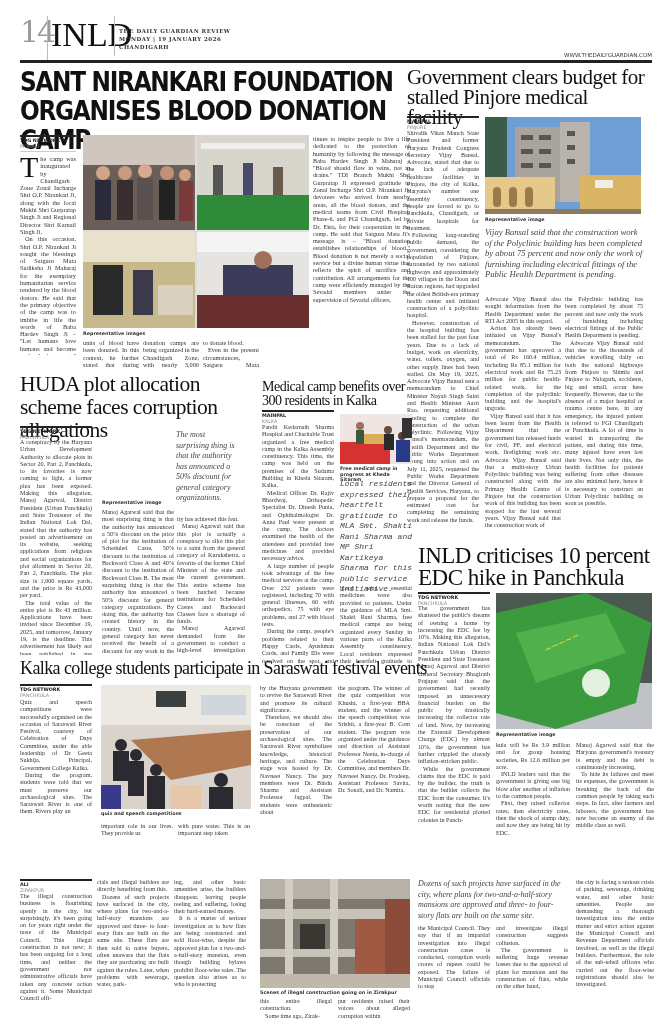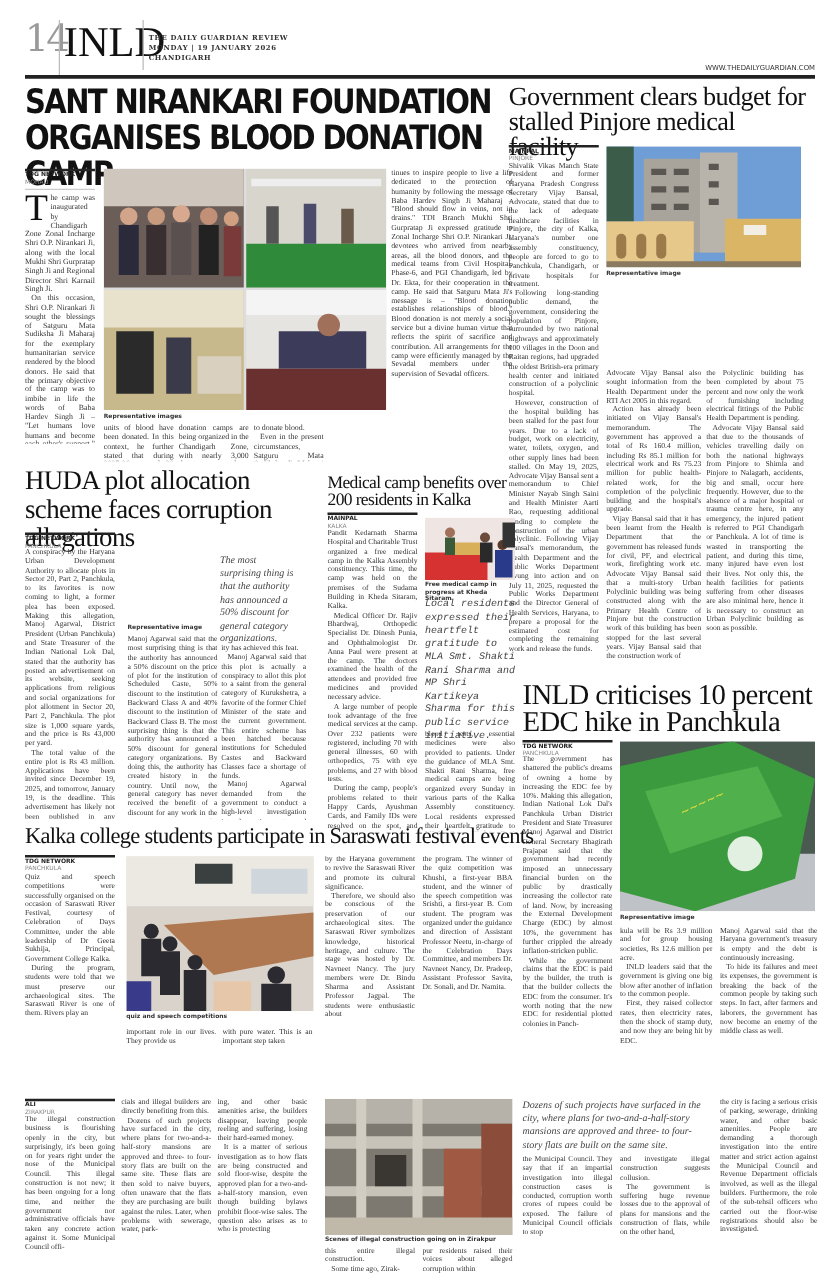--- a/index.html
+++ b/index.html
@@ -136,20 +136,21 @@
       <rect x="8" y="70" width="8" height="20" rx="4" fill="#9c7a4a"></rect>
         <rect x="24" y="70" width="8" height="20" rx="4" fill="#9c7a4a"></rect>
         <rect x="40" y="70" width="8" height="20" rx="4" fill="#9c7a4a"></rect>
       <rect x="95" y="58" width="61" height="39" fill="#d9b565"></rect>
       <rect x="110" y="63" width="18" height="8" fill="#f2eee6"></rect>
       <rect x="0" y="0" width="22" height="60" fill="#2d4b25" opacity="0.8"></rect>
       <rect x="0" y="92" width="156" height="5" fill="#8a7a60"></rect>
     </svg>
   </div>
   <div class="abs caption" style="left:78px; top:150px;">Representative image</div>
+  <div class="abs pull" style="left:78px; top:160px; width:158px; font-size:8.6px; line-height:10.5px;">Vijay Bansal said that the construction work of the Polyclinic building has been completed by about 75 percent and now only the work of furnishing including electrical fittings of the Public Health Department is pending.</div>
   <div class="abs body-text" style="left:78px; top:229px; width:76px; height:255px; font-size:6.1px;">
     <p>Advocate Vijay Bansal also sought information from the Health Department under the RTI Act 2005 in this regard.</p>
     <p>Action has already been initiated on Vijay Bansal's memorandum. The government has approved a total of Rs 160.4 million, including Rs 85.1 million for electrical work and Rs 75.23 million for public health-related work, for the completion of the polyclinic building and the hospital's upgrade.</p>
     <p>Vijay Bansal said that it has been learnt from the Health Department that the government has released funds for civil, PF, and electrical work, firefighting work etc. Advocate Vijay Bansal said that a multi-story Urban Polyclinic building was being constructed along with the Primary Health Centre of Pinjore but the construction work of this building has been stopped for the last several years. Vijay Bansal said that the construction work of</p>
   </div>
   <div class="abs body-text" style="left:158px; top:229px; width:78px; height:255px; font-size:6.1px;">
     <p>the Polyclinic building has been completed by about 75 percent and now only the work of furnishing including electrical fittings of the Public Health Department is pending.</p>
     <p>Advocate Vijay Bansal said that due to the thousands of vehicles travelling daily on both the national highways from Pinjore to Shimla and Pinjore to Nalagarh, accidents, big and small, occur here frequently. However, due to the absence of a major hospital or trauma centre here, in any emergency, the injured patient is referred to PGI Chandigarh or Panchkula. A lot of time is wasted in transporting the patient, and during this time, many injured have even lost their lives. Not only this, the health facilities for patients suffering from other diseases are also minimal here, hence it is necessary to construct an Urban Polyclinic building as soon as possible.</p>
   </div>
 </div>
@@ -158,33 +159,33 @@
   <div class="headline-serif" style="font-size:21.5px; line-height:23px; width:230px;">HUDA plot allocation scheme faces corruption allegations</div>
   <div class="abs byline" style="left:0; top:53px; width:72px;">
     <span>TDG NETWORK</span>
     <span class="loc">PANCHKULA</span>
   </div>
   <div class="abs body-text" style="left:0; top:66px; width:72px; height:216px; font-size:6.1px;">
     <p>A conspiracy by the Haryana Urban Development Authority to allocate plots in Sector 20, Part 2, Panchkula, to its favorites is now coming to light, a former plea has been exposed. Making this allegation, Manoj Agarwal, District President (Urban Panchkula) and State Treasurer of the Indian National Lok Dal, stated that the authority has posted an advertisement on its website, seeking applications from religious and social organizations for plot allotment in Sector 20, Part 2, Panchkula. The plot size is 1,000 square yards, and the price is Rs 43,000 per yard.</p>
     <p>The total value of the entire plot is Rs 43 million. Applications have been invited since December 19, 2025, and tomorrow, January 19, is the deadline. This advertisement has likely not been published in any newspaper except the authority's website.</p>
   </div>
   <div class="abs caption" style="left:82px; top:127px;">Representative image</div>
-  <div class="abs pull" style="left:156px; top:70px; width:62px; font-size:8px; line-height:10.5px;">The most surprising thing is that the authority has announced a 50% discount for general category organizations.</div>
+  <div class="abs pull" style="left:156px; top:57px; width:62px; font-size:8px; line-height:10.5px;">The most surprising thing is that the authority has announced a 50% discount for general category organizations.</div>
   <div class="abs body-text" style="left:82px; top:136px; width:72px; height:146px; font-size:6.1px;">
     <p>Manoj Agarwal said that the most surprising thing is that the authority has announced a 50% discount on the price of plot for the institution of Scheduled Caste, 50% discount to the institution of Backward Class A and 40% discount to the institution of Backward Class B. The most surprising thing is that the authority has announced a 50% discount for general category organizations. By doing this, the authority has created history in the country. Until now, the general category has never received the benefit of a discount for any work in the entire country. However, the Haryana Urban Development Author-</p>
   </div>
   <div class="abs body-text" style="left:157px; top:143px; width:68px; height:140px; font-size:6.1px;">
     <p>ity has achieved this feat.</p>
     <p>Manoj Agarwal said that this plot is actually a conspiracy to allot this plot to a saint from the general category of Kurukshetra, a favorite of the former Chief Minister of the state and the current government. This entire scheme has been hatched because institutions for Scheduled Castes and Backward Classes face a shortage of funds.</p>
     <p>Manoj Agarwal demanded from the government to conduct a high-level investigation into the entire matter and expose the conspirators.</p>
   </div>
 </div>
 
 <div class="abs" style="left:262px; top:380px; width:150px; height:270px;">
-  <div class="headline-serif" style="font-size:14px; line-height:13.5px; width:155px;">Medical camp benefits over 200 residents in Kalka</div>
+  <div class="headline-serif" style="font-size:14px; line-height:13.5px; width:155px;">Medical camp benefits over 300 residents in Kalka</div>
   <div class="abs byline" style="left:0; top:30px; width:72px;">
     <span>MAINPAL</span>
     <span class="loc">KALKA</span>
   </div>
   <div class="abs body-text" style="left:0; top:44px; width:72px; height:240px; font-size:6.1px;">
     <p>Pandit Kedarnath Sharma Hospital and Charitable Trust organized a free medical camp in the Kalka Assembly constituency. This time, the camp was held on the premises of the Sudama Building in Kheda Sitaram, Kalka.</p>
     <p>Medical Officer Dr. Rajiv Bhardwaj, Orthopedic Specialist Dr. Dinesh Punia, and Ophthalmologist Dr. Anna Paul were present at the camp. The doctors examined the health of the attendees and provided free medicines and provided necessary advice.</p>
     <p>A large number of people took advantage of the free medical services at the camp. Over 232 patients were registered, including 70 with general illnesses, 60 with orthopedics, 75 with eye problems, and 27 with blood tests.</p>
     <p>During the camp, people's problems related to their Happy Cards, Ayushman Cards, and Family IDs were resolved on the spot, and new Happy Cards were also created. Along with free</p>
   </div>

